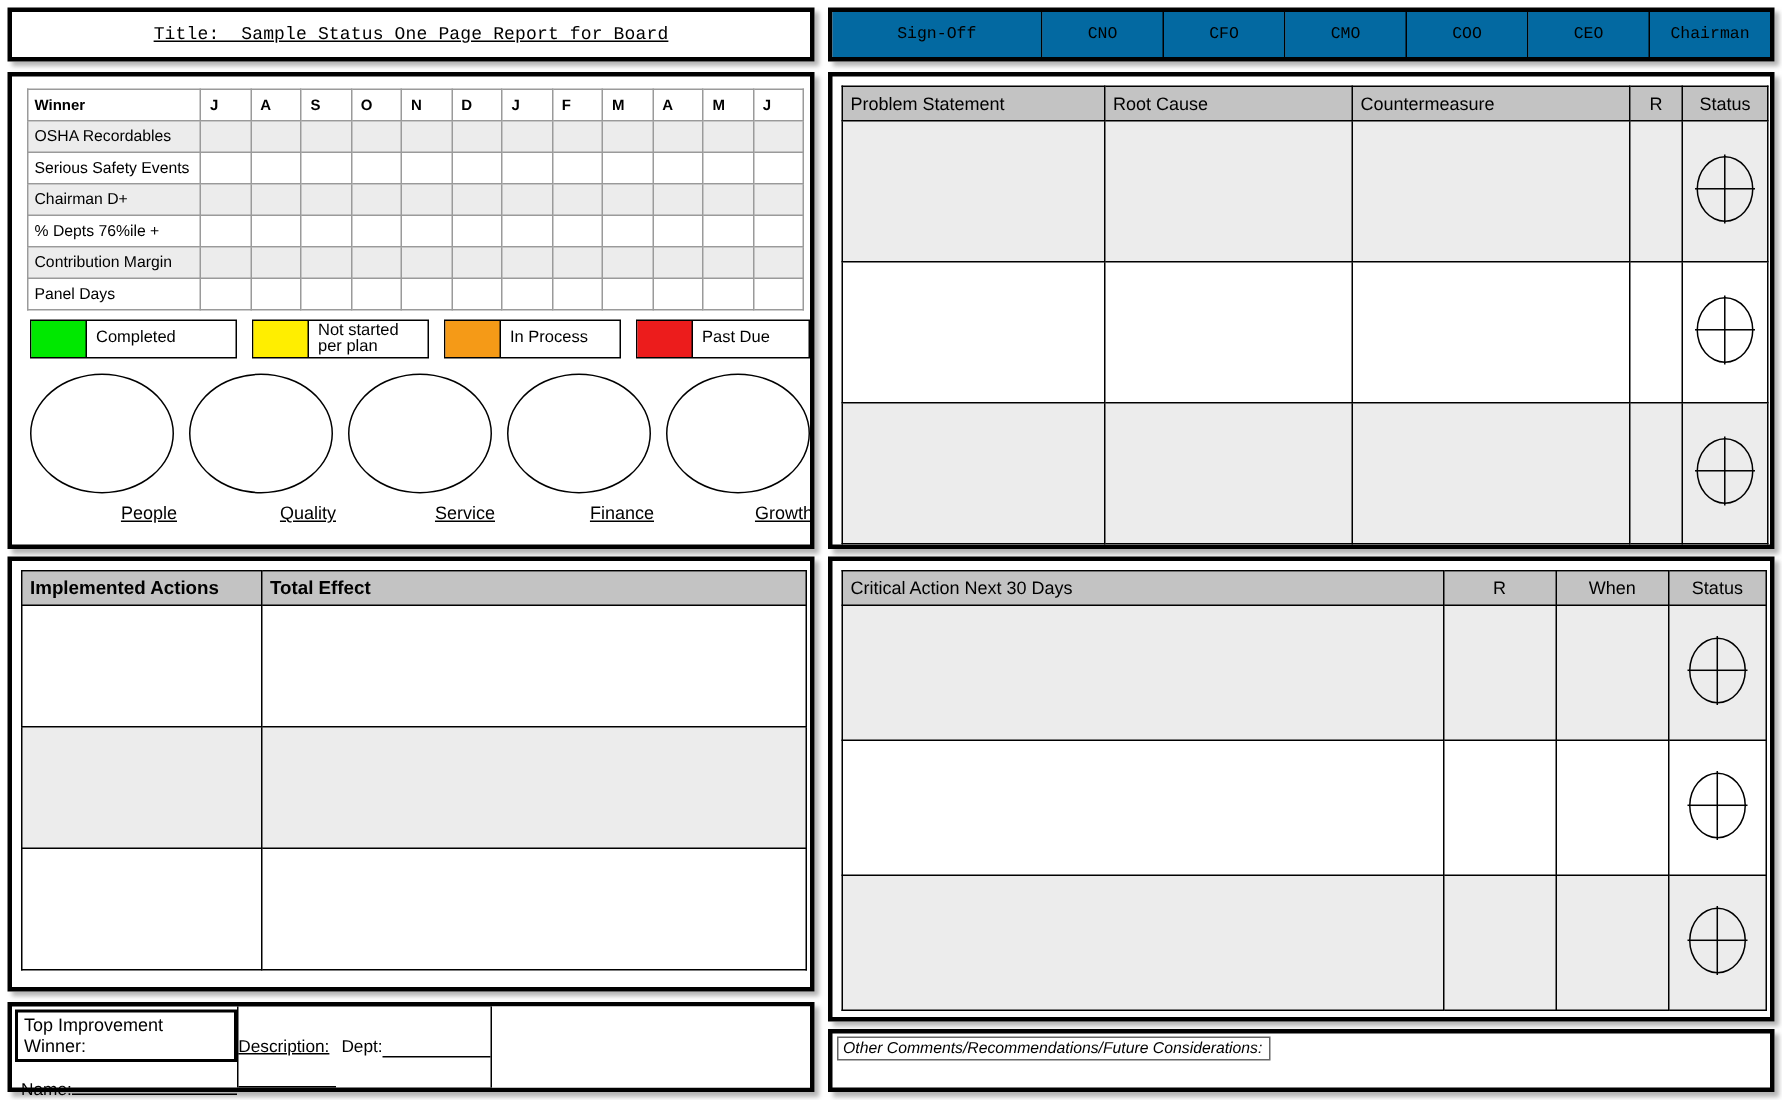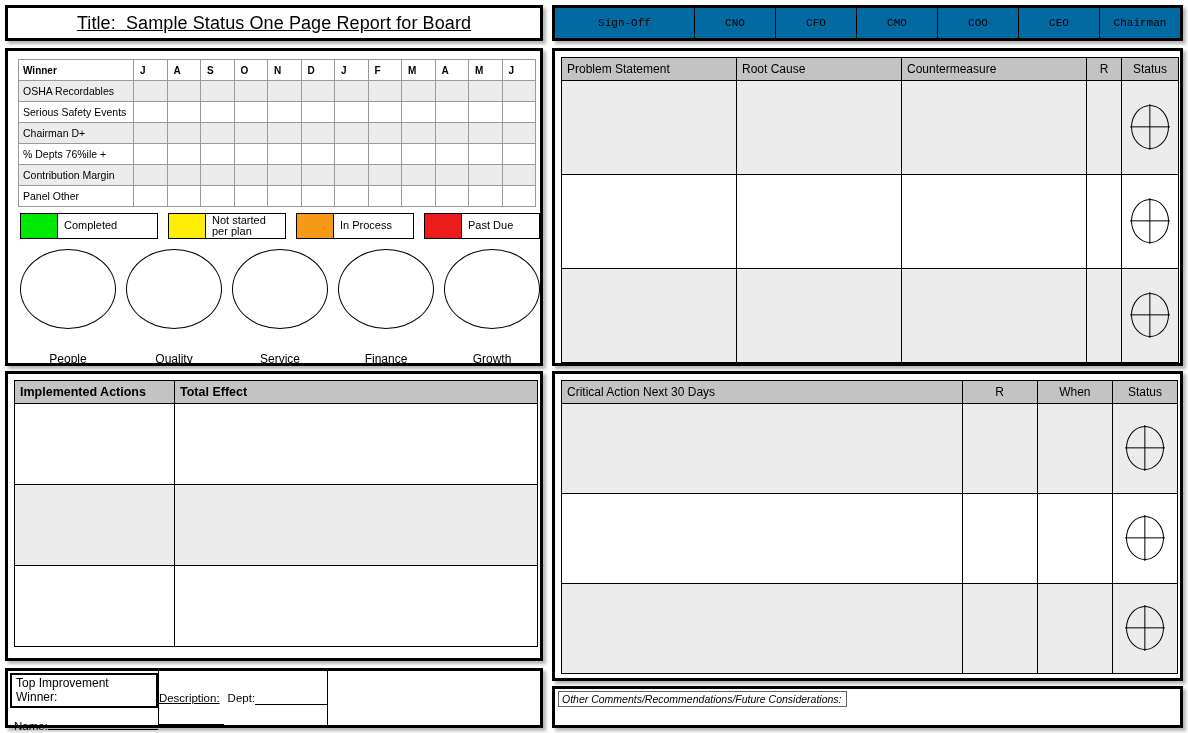--- a/index.html
+++ b/index.html
@@ -24,24 +24,25 @@
     box-shadow: 3px 3px 3px rgba(120,120,120,0.55);
     box-sizing: border-box;
   }
 
   
   #title-panel {
     left: 5px; top: 5px; width: 538px; height: 36px;
     display: flex; align-items: center; justify-content: center;
   }
   #title-text {
-    font-size: 18px;
+    font-size: 12px;
     text-decoration: underline;
     white-space: pre;
     letter-spacing: .1px;
+    font-family: Liberation Mono, monospace;
   }
 
   
   #metrics-panel {
     left: 5px; top: 48px; width: 538px; height: 318px;
     padding: 0;
   }
   table.metrics {
     border-collapse: collapse;
     margin: 8px 0 0 10px;
@@ -86,22 +87,23 @@
   .circle-wrap { position: absolute; top: 0; width: 100px; text-align: center; }
   .circle {
     width: 96px; height: 80px;
     border: 1px solid #000;
     border-radius: 50%;
     background: #fff;
     margin: 0 auto;
     box-sizing: border-box;
   }
   .circle-label {
-    margin-top: 23px; font-size: 12px;
+    margin-top: 6px; font-size: 12px;
     text-decoration: underline;
+    text-align: right;
   }
 
   
   #signoff-panel {
     left: 552px; top: 5px; width: 631px; height: 36px;
     display: flex;
   }
   .signoff-cell {
     display: flex; align-items: center; justify-content: center;
     font-size: 11px; background: #0369a1;
@@ -335,21 +337,21 @@
             <td></td>
             <td></td>
             <td></td>
             <td></td>
             <td></td>
             <td></td>
             <td></td>
             <td></td>
           </tr>
           <tr>
-            <td>Panel Other</td>
+            <td>Panel Days</td>
             <td></td>
             <td></td>
             <td></td>
             <td></td>
             <td></td>
             <td></td>
             <td></td>
             <td></td>
             <td></td>
             <td></td>

